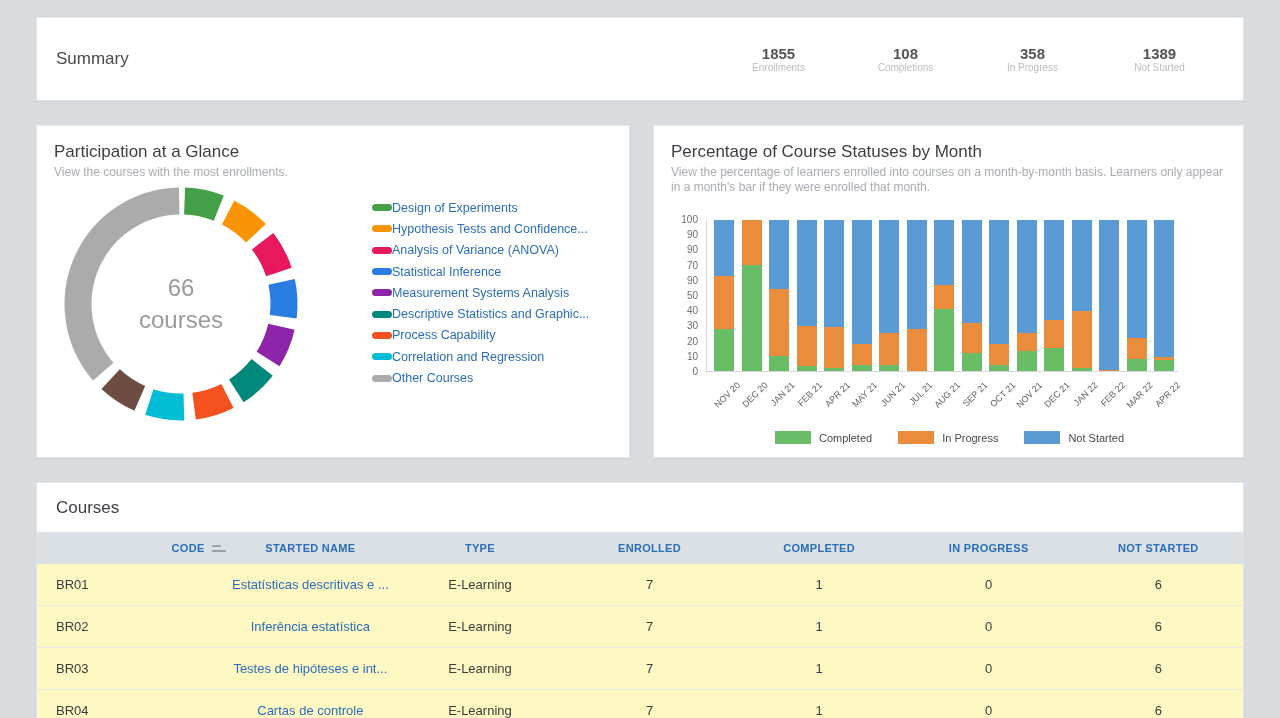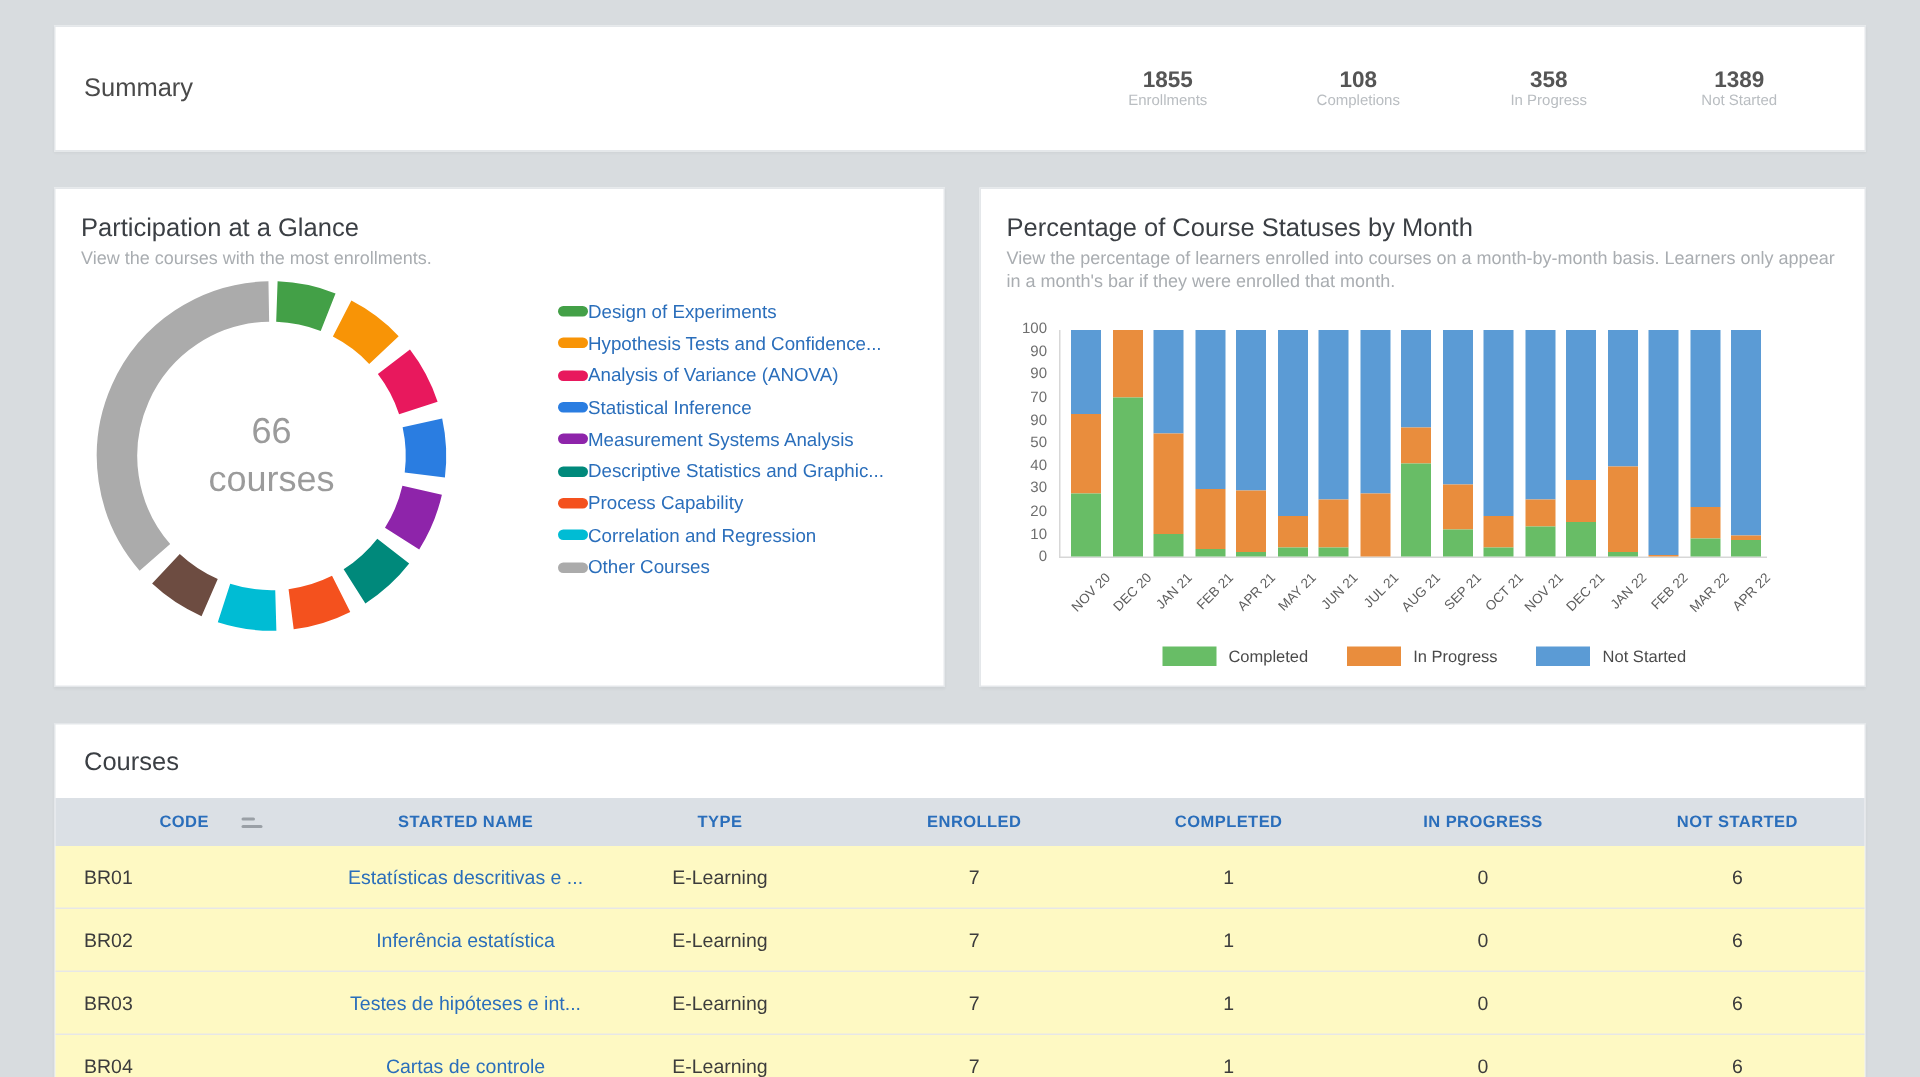--- a/index.html
+++ b/index.html
@@ -49,21 +49,21 @@
   #bar-legend { position:absolute; left:0; top:305px; width:591px; display:flex; justify-content:center; gap:26px; }
   #bar-legend .item { display:flex; align-items:center; gap:8px; }
   #bar-legend .sw { width:36px; height:13px; }
   #bar-legend .txt { font-size:11px; color:#4a4a4a; }
 
   
   #courses-card { left:36px; top:482px; width:1208px; height:260px; }
   .courses-title { font-size:17px; color:#3b3f44; padding:15px 0 0 19px; }
   .thead { position:absolute; left:0; top:49px; width:1206px; height:32px; background:#dbe0e5; display:flex; align-items:center; }
   .th { font-size:11px; font-weight:700; color:#2a6ebb; letter-spacing:.3px; text-align:center; flex:1 1 0; }
-  .th.first { text-align:left; padding-left:19px; display:flex; align-items:center; gap:22px; justify-content:center; }
+  .th.first { text-align:left; padding-left:19px; display:flex; align-items:center; gap:7px; justify-content:flex-end; }
   .sort-icon { display:inline-block; width:14px; }
   .sort-icon i { display:block; height:2px; background:#9aa0a6; border-radius:1px; }
   .sort-icon i:first-child { width:9px; margin-bottom:3px; }
   .sort-icon i:last-child { width:14px; }
   .tbody { position:absolute; left:0; top:81px; width:1206px; }
   .tr { display:flex; align-items:center; height:42px; border-bottom:1px solid #e7e7e7; background:#fef9c3; }
   .td { font-size:13px; color:#3c3c3c; text-align:center; flex:1 1 0; }
   .td.first { text-align:left; padding-left:19px; }
   .td a { color:#2a6ebb; text-decoration:none; cursor:pointer; }
 </style>

